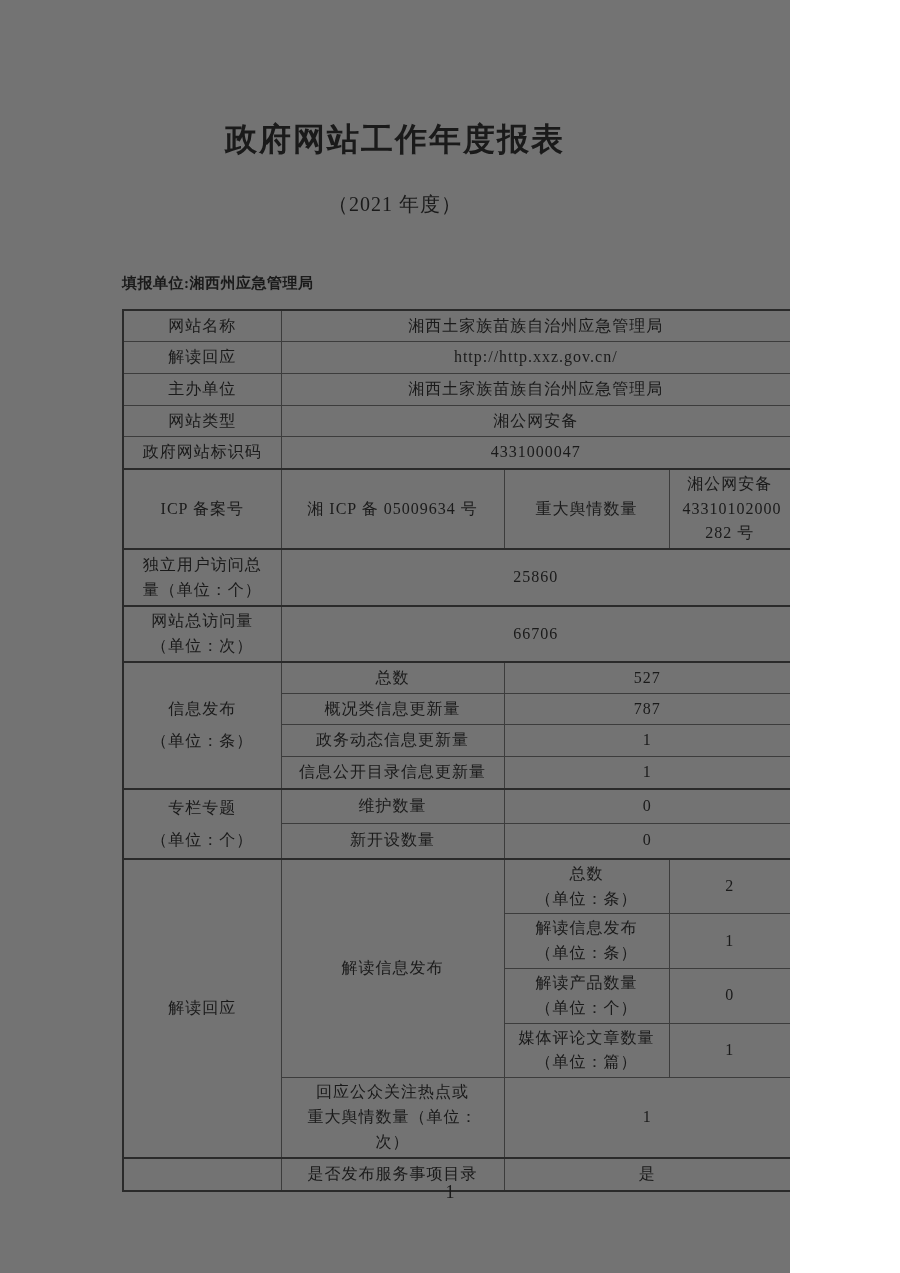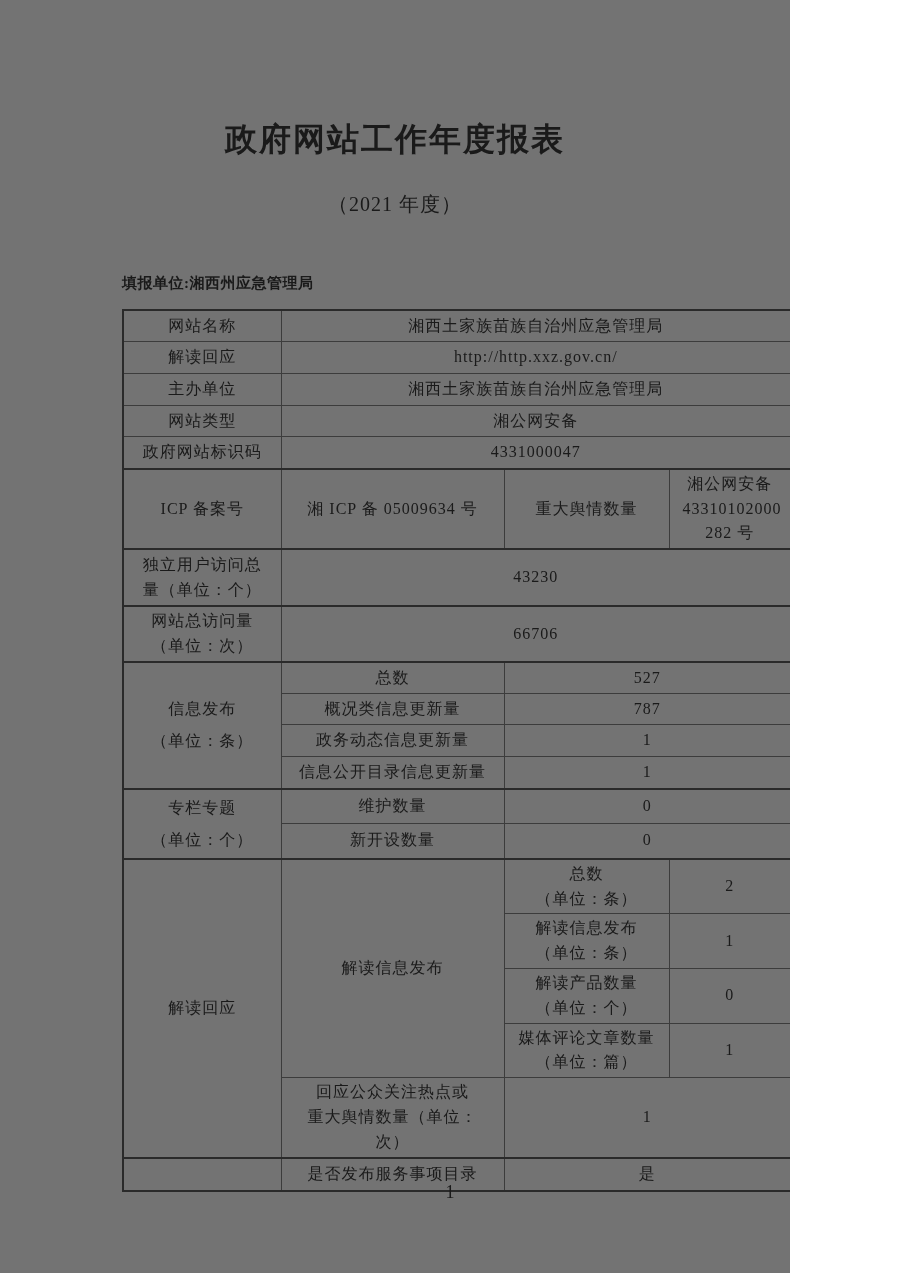--- a/index.html
+++ b/index.html
@@ -114,21 +114,21 @@
       <td>ICP 备案号</td>
       <td>湘 ICP 备 05009634 号</td>
       <td>重大舆情数量</td>
       <td>湘公网安备
 43310102000
 282 号</td>
     </tr>
     <tr style="height:57px" class="section-start">
       <td>独立用户访问总
 量（单位：个）</td>
-      <td colspan="3">43230</td>
+      <td colspan="3">25860</td>
     </tr>
     <tr style="height:53px" class="section-start">
       <td>网站总访问量
 （单位：次）</td>
       <td colspan="3">66706</td>
     </tr>
     <tr style="height:32px" class="section-start">
       <td rowspan="4" class="group-label">信息发布
 （单位：条）</td>
       <td>总数</td>

